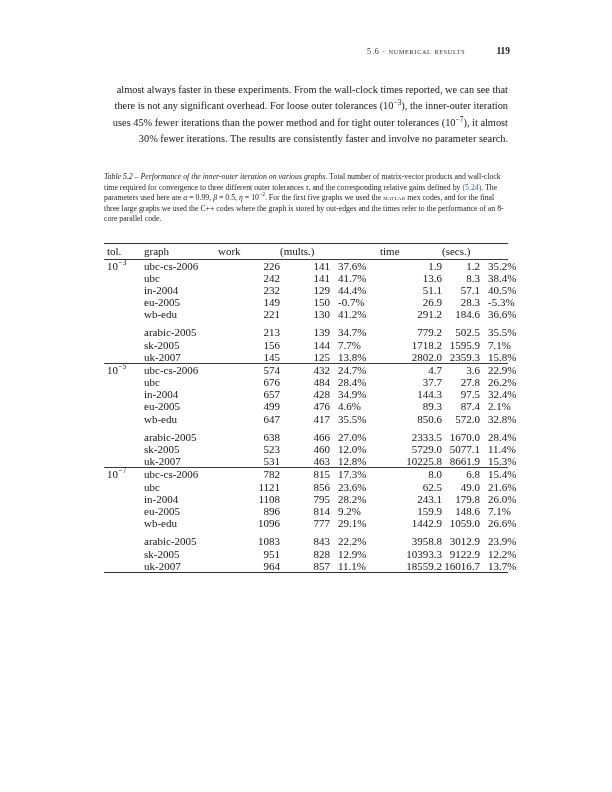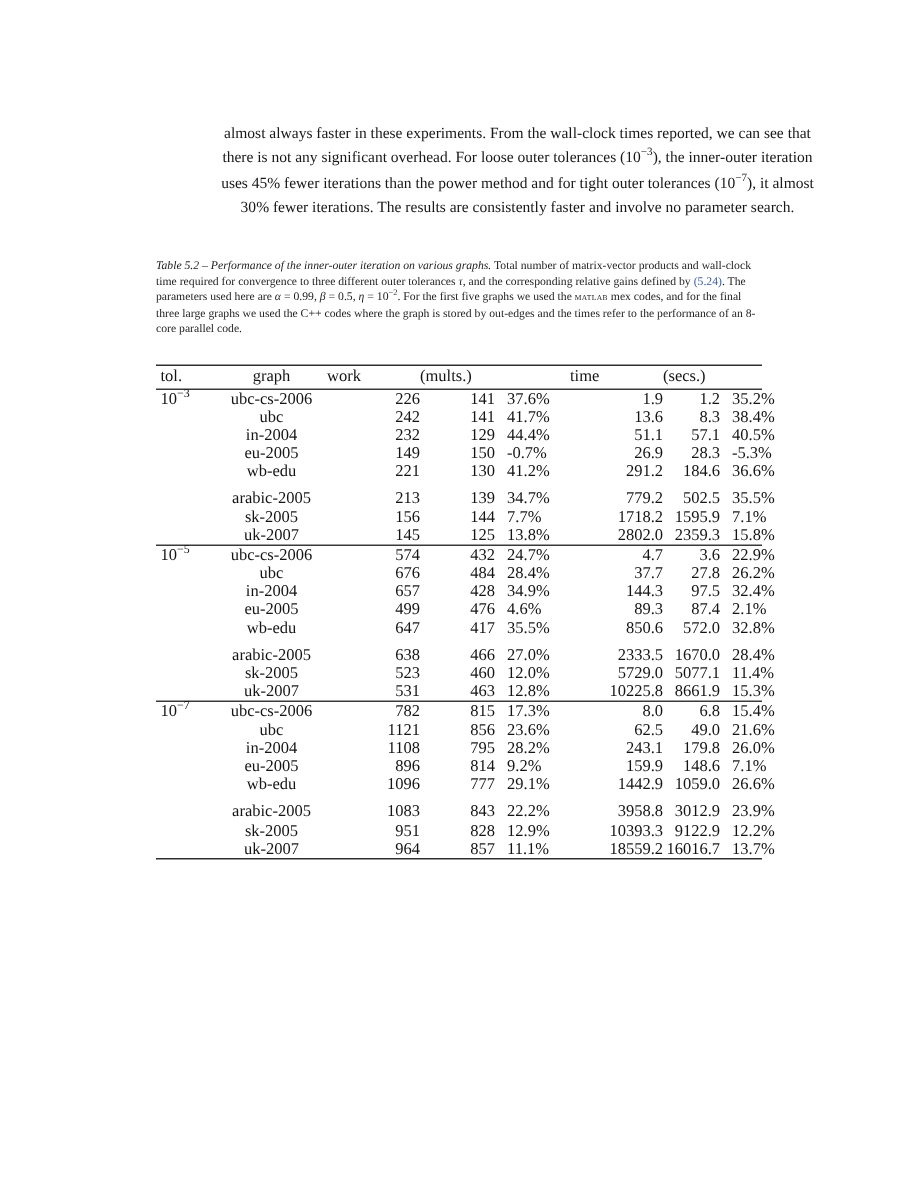--- a/index.html
+++ b/index.html
@@ -52,23 +52,22 @@
   }
 
   
   .bodytext {
     position: absolute;
     left: 104px;
     top: 82px;
     width: 404px;
     font-size: 10.35px;
     line-height: 16.35px;
-    text-align: center;
+    text-align: right;
     color: #171717;
-    margin-left: 39px;
   }
   .bodytext p { margin: 0; }
   sup { font-size: 0.72em; vertical-align: super; line-height: 0; }
 
   
   .caption {
     position: absolute;
     left: 104px;
     top: 172px;
     width: 404px;
@@ -122,31 +121,35 @@
   tr.drow td { height: 12.15px; line-height: 12.15px; }
   tr.gap td { height: 6.2px; line-height: 6.2px; }
 
   .rule-top td    { border-top: 0.9px solid #2f2f2f; }
   .rule-mid td    { border-top: 0.62px solid #3a3a3a; }
   .rule-bottom td { border-top: 0.9px solid #2f2f2f; }
 
   .span-rule { border-bottom: 0.55px solid #3a3a3a; }
 
   .tol-cell { text-align: left; padding-left: 3px !important; }
-  .graph-cell { text-align: center; margin-left: 48px; }
+  .graph-cell { text-align: left; margin-left: 48px; }
   .num { text-align: right; }
   .gain { text-align: left; padding-left: 8px !important; }
 
   .hdr-c { }
 </style>
 </head>
 <body>
 
 <div class="page">
 
+  <div class="runhead">
+    <span class="runhead-title">5.6 · numerical results</span>
+    <span class="runhead-folio">119</span>
+  </div>
 
   <div class="bodytext">
     <p>almost always faster in these experiments. From the wall-clock times reported, we can see that there is not any significant overhead. For loose outer tolerances (10<sup>−3</sup>), the inner-outer iteration uses 45% fewer iterations than the power method and for tight outer tolerances (10<sup>−7</sup>), it almost 30% fewer iterations. The results are consistently faster and involve no parameter search.</p>
   </div>
 
   <div class="caption">
     <span class="capnum">Table 5.2</span><span> – </span><span class="captitle">Performance of the inner-outer iteration on various graphs.</span><span> Total number of matrix-vector products and wall-clock time required for convergence to three different outer tolerances <span class="mathit">τ</span>, and the corresponding relative gains defined by <span class="xref">(5.24)</span>. The parameters used here are <span class="mathit">α</span> = 0.99, <span class="mathit">β</span> = 0.5, <span class="mathit">η</span> = 10<sup>−2</sup>. For the first five graphs we used the <span class="smallcaps">Matlab</span> mex codes, and for the final three large graphs we used the C++ codes where the graph is stored by out-edges and the times refer to the performance of an 8-core parallel code.</span>
   </div>
 
   <div class="tablewrap">

